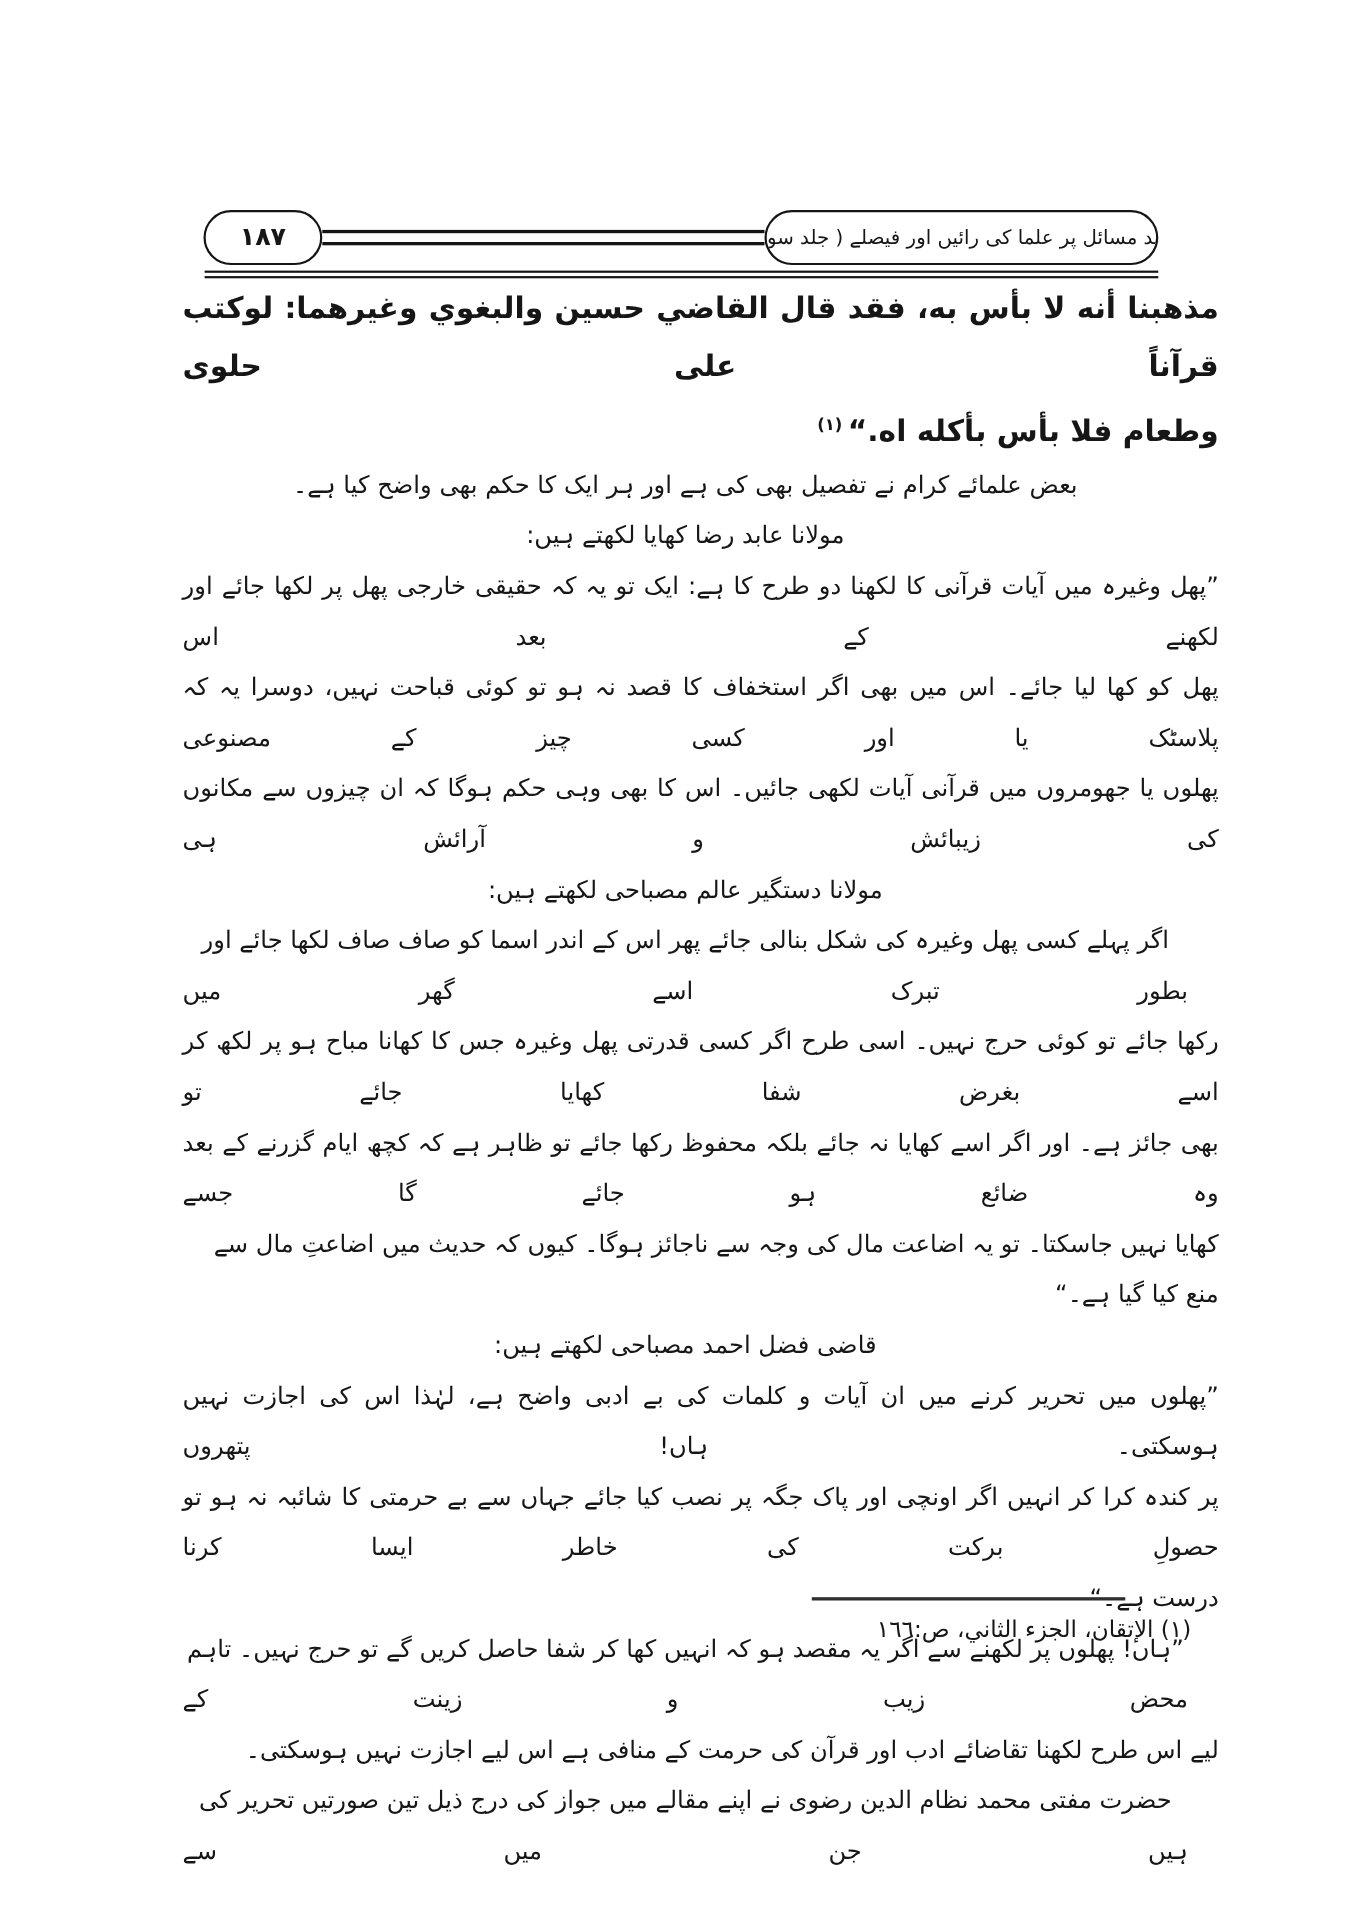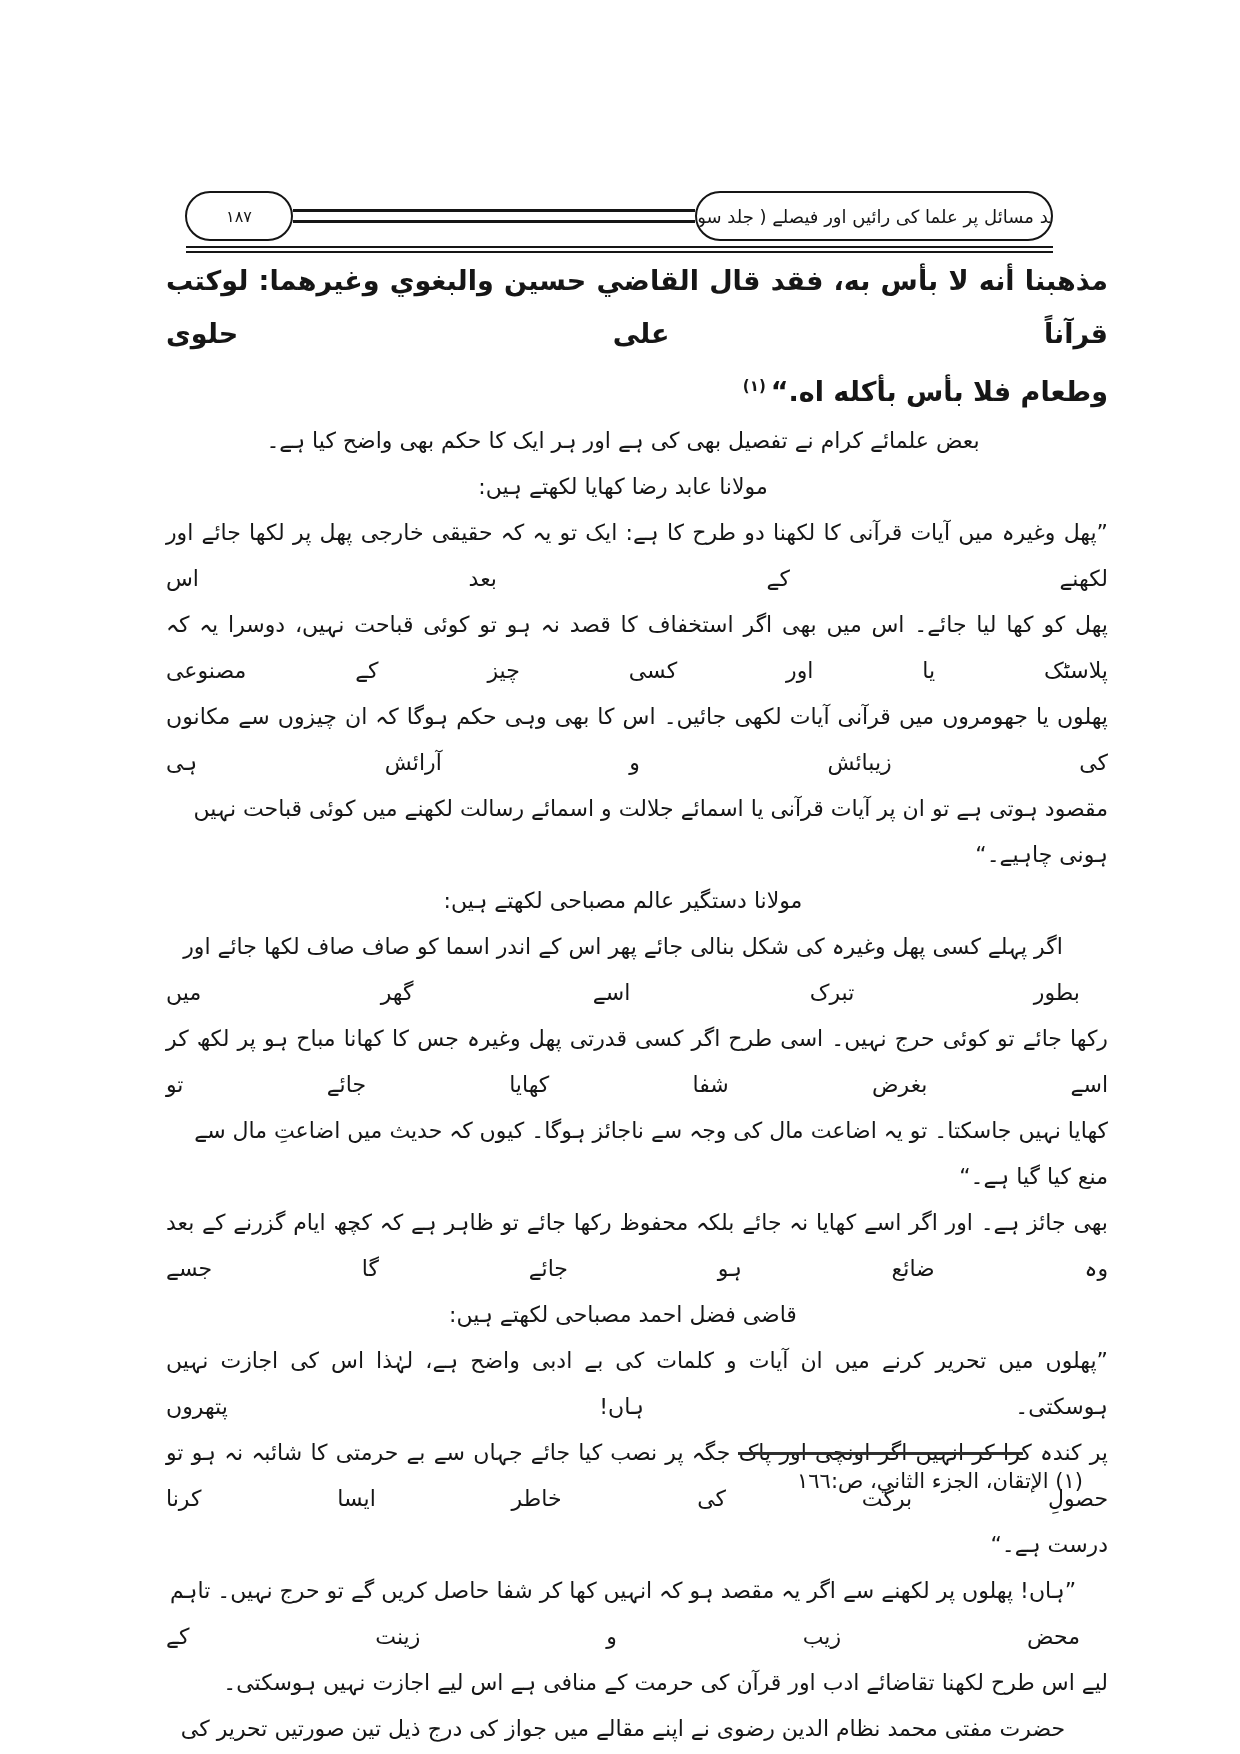--- a/index.html
+++ b/index.html
@@ -8,21 +8,21 @@
     font-family:"DejaVu Sans",sans-serif;color:#161616;
   }
   .page{position:relative;width:1240px;height:1754px;background:#fff;overflow:hidden;}
 
   
   .hdr{position:absolute;top:190px;left:185px;right:187px;height:52px;display:flex;align-items:center;}
   .capsule{
     border:2.5px solid #151515;border-radius:28px;height:50px;background:#fff;
     display:flex;align-items:center;justify-content:center;box-sizing:border-box;
   }
-  .cap-pagenum{width:108px;font-size:16px;font-weight:normal;letter-spacing:2px;}
+  .cap-pagenum{width:108px;font-size:23px;font-weight:bold;letter-spacing:2px;}
   .cap-title{width:358px;font-size:18px;direction:rtl;padding:0 12px;white-space:nowrap;overflow:hidden;}
   .hdr-connector{flex:1;height:14px;border-top:3.5px solid #151515;border-bottom:3.5px solid #151515;box-sizing:border-box;}
   .hdr-rule{
     position:absolute;top:246px;left:186px;width:867px;height:7px;box-sizing:border-box;
     border-top:2px solid #151515;border-bottom:2px solid #151515;
   }
 
   
   .content{position:absolute;top:254px;right:132px;width:958px;direction:rtl;}
   .line{font-size:22px;line-height:46px;text-align:right;margin-left:16px;}
@@ -58,27 +58,26 @@
     <div class="line ar">
       <span>وطعام فلا بأس بأكله اه.“</span><sup class="fnm">(١)</sup>
     </div>
 
     <div class="line ind">بعض علمائے کرام نے تفصیل بھی کی ہے اور ہر ایک کا حکم بھی واضح کیا ہے۔</div>
 
     <div class="line ind">مولانا عابد رضا کھایا لکھتے ہیں:</div>
     <div class="line j">”پھل وغیرہ میں آیات قرآنی کا لکھنا دو طرح کا ہے: ایک تو یہ کہ حقیقی خارجی پھل پر لکھا جائے اور لکھنے کے بعد اس</div>
     <div class="line j">پھل کو کھا لیا جائے۔ اس میں بھی اگر استخفاف کا قصد نہ ہو تو کوئی قباحت نہیں، دوسرا یہ کہ پلاسٹک یا اور کسی چیز کے مصنوعی</div>
     <div class="line j">پھلوں یا جھومروں میں قرآنی آیات لکھی جائیں۔ اس کا بھی وہی حکم ہوگا کہ ان چیزوں سے مکانوں کی زیبائش و آرائش ہی</div>
-    <div class="line">مقصود ہوتی ہے تو ان پر آیات قرآنی یا اسمائے جلالت و اسمائے رسالت لکھنے میں کوئی قباحت نہیں ہونی چاہیے۔“</div>
 
     <div class="line ind">مولانا دستگیر عالم مصباحی لکھتے ہیں:</div>
     <div class="line j ind">اگر پہلے کسی پھل وغیرہ کی شکل بنالی جائے پھر اس کے اندر اسما کو صاف صاف لکھا جائے اور بطور تبرک اسے گھر میں</div>
     <div class="line j">رکھا جائے تو کوئی حرج نہیں۔ اسی طرح اگر کسی قدرتی پھل وغیرہ جس کا کھانا مباح ہو پر لکھ کر اسے بغرض شفا کھایا جائے تو</div>
+    <div class="line j">بھی جائز ہے۔ اور اگر اسے کھایا نہ جائے بلکہ محفوظ رکھا جائے تو ظاہر ہے کہ کچھ ایام گزرنے کے بعد وہ ضائع ہو جائے گا جسے</div>
     <div class="line">کھایا نہیں جاسکتا۔ تو یہ اضاعت مال کی وجہ سے ناجائز ہوگا۔ کیوں کہ حدیث میں اضاعتِ مال سے منع کیا گیا ہے۔“</div>
-    <div class="line j">بھی جائز ہے۔ اور اگر اسے کھایا نہ جائے بلکہ محفوظ رکھا جائے تو ظاہر ہے کہ کچھ ایام گزرنے کے بعد وہ ضائع ہو جائے گا جسے</div>
 
     <div class="line ind">قاضی فضل احمد مصباحی لکھتے ہیں:</div>
     <div class="line j">”پھلوں میں تحریر کرنے میں ان آیات و کلمات کی بے ادبی واضح ہے، لہٰذا اس کی اجازت نہیں ہوسکتی۔ ہاں! پتھروں</div>
     <div class="line j">پر کندہ کرا کر انہیں اگر اونچی اور پاک جگہ پر نصب کیا جائے جہاں سے بے حرمتی کا شائبہ نہ ہو تو حصولِ برکت کی خاطر ایسا کرنا</div>
     <div class="line">درست ہے۔“</div>
 
     <div class="line j ind">”ہاں! پھلوں پر لکھنے سے اگر یہ مقصد ہو کہ انہیں کھا کر شفا حاصل کریں گے تو حرج نہیں۔ تاہم محض زیب و زینت کے</div>
     <div class="line">لیے اس طرح لکھنا تقاضائے ادب اور قرآن کی حرمت کے منافی ہے اس لیے اجازت نہیں ہوسکتی۔</div>
 
     <div class="line j ind">حضرت مفتی محمد نظام الدین رضوی نے اپنے مقالے میں جواز کی درج ذیل تین صورتیں تحریر کی ہیں جن میں سے</div>

